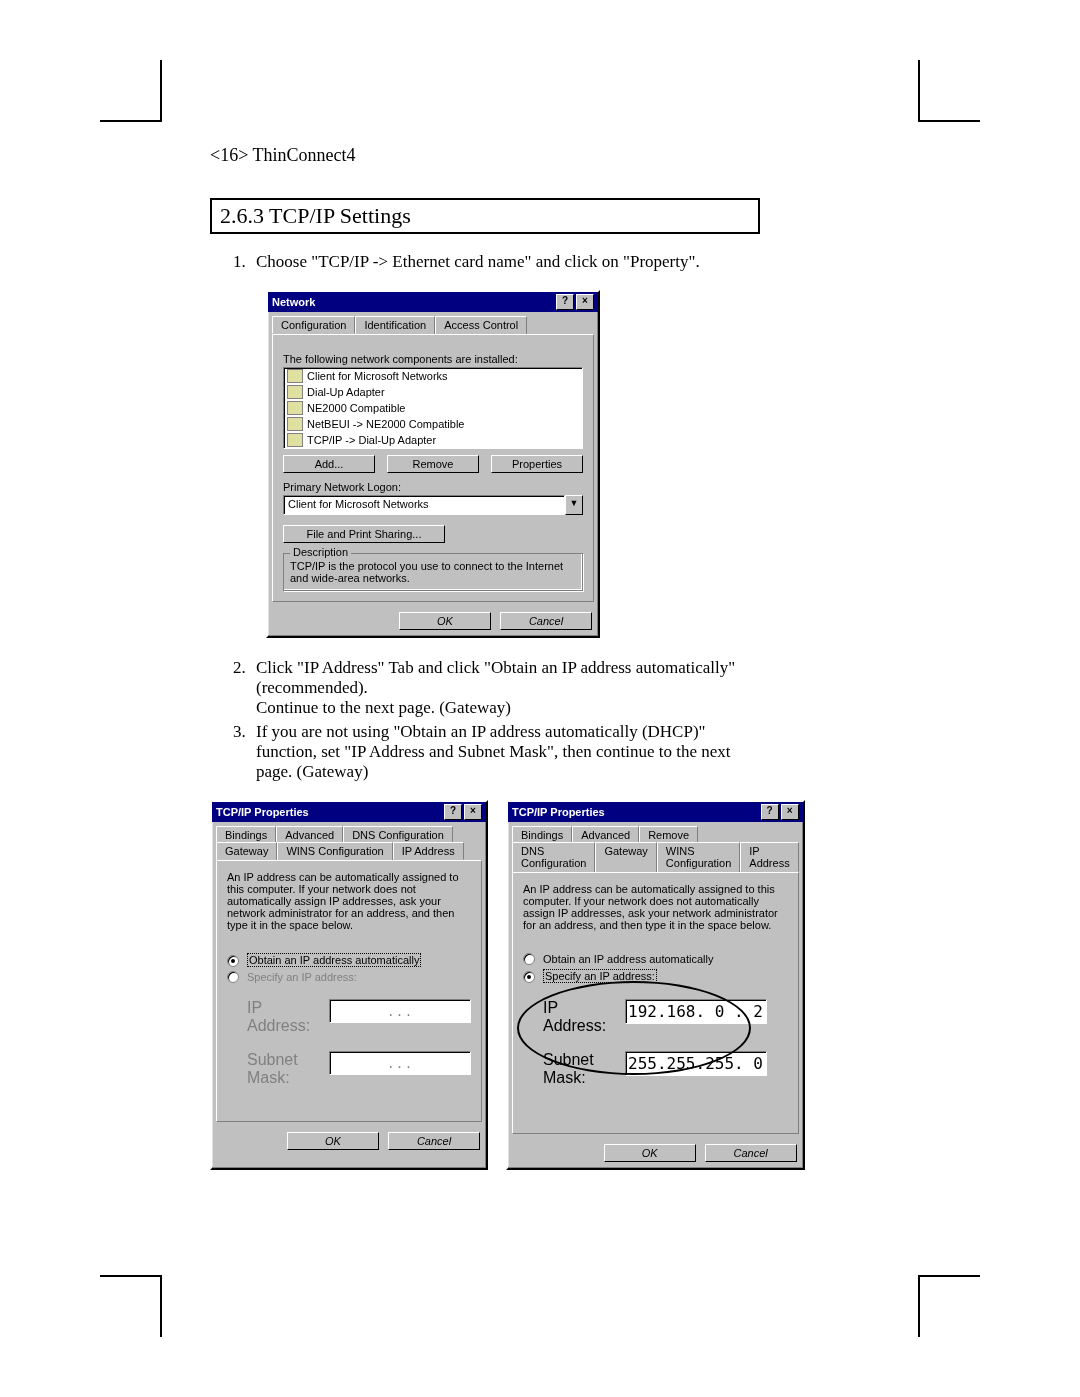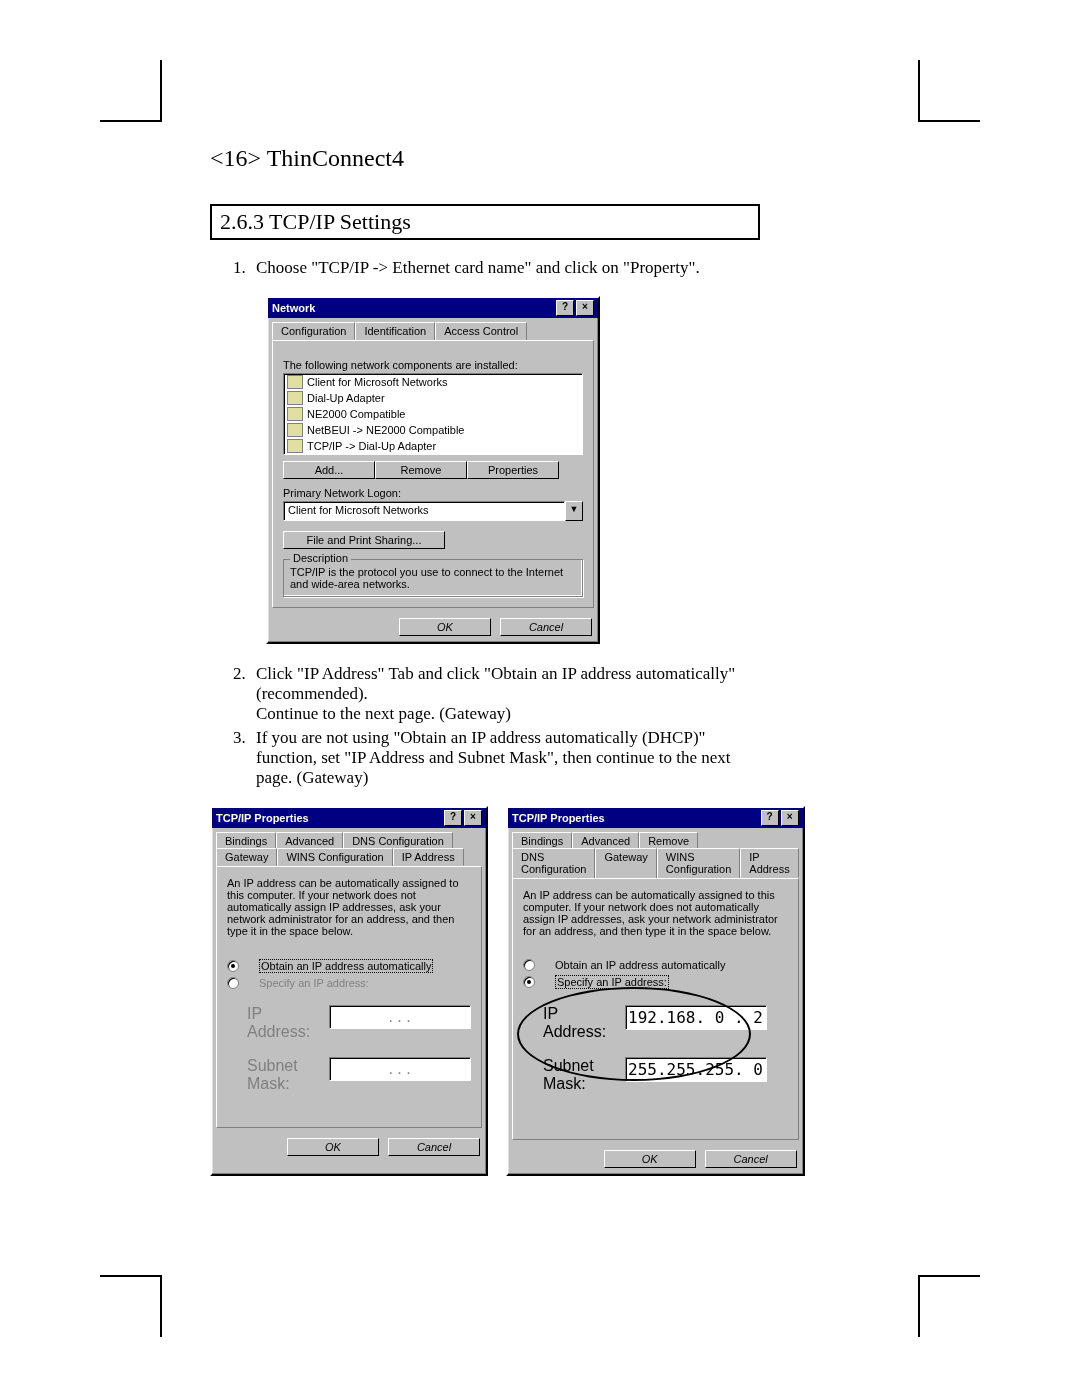--- a/index.html
+++ b/index.html
@@ -23,21 +23,21 @@
   .crop-bl { bottom: 60px; left: 100px; border-right: 2px solid #000; border-top: 2px solid #000; }
   .crop-br { bottom: 60px; right: 100px; border-left: 2px solid #000; border-top: 2px solid #000; }
 
   .page {
     position: absolute;
     left: 210px;
     top: 145px;
     width: 550px;
   }
   .pghdr {
-    font-size: 24px;
+    font-size: 18px;
   }
   .section-title-box {
     border: 2px solid #000;
     padding: 3px 8px;
     margin-top: 32px;
     margin-bottom: 18px;
   }
   .section-title {
     font-size: 22px;
   }
@@ -109,21 +109,21 @@
   .iconBox { width: 14px; height: 12px; display: inline-block; border: 1px solid #808080; background: #e0e0a0; }
   .btn3d {
     background: #c0c0c0;
     border-top: 1px solid #fff; border-left: 1px solid #fff;
     border-right: 1px solid #000; border-bottom: 1px solid #000;
     padding: 2px 10px;
     font-size: 11px;
     min-width: 70px; text-align: center;
     display: inline-block;
   }
-  .btnRow { display: flex; justify-content: flex-start; margin-top: 6px; }
+  .btnRow { display: flex; justify-content: space-between; margin-top: 6px; }
   .label { font-size: 11px; margin-top: 8px; margin-bottom: 2px; }
   .combo {
     display: flex;
   }
   .combo .field { flex: 1; padding: 2px 4px; height: 14px; }
   .combo .drop {
     width: 16px; background: #c0c0c0;
     border-top: 1px solid #fff; border-left: 1px solid #fff;
     border-right: 1px solid #000; border-bottom: 1px solid #000;
     text-align: center; font-size: 9px; line-height: 14px;
@@ -135,21 +135,21 @@
     margin-top: 10px;
     position: relative;
   }
   .groupBox .legend {
     position: absolute; top: -8px; left: 6px;
     background: #c0c0c0; padding: 0 3px; font-size: 11px;
   }
   .dlgFooter { text-align: right; padding: 6px; }
   .dlgFooter .btn3d { margin-left: 6px; font-style: italic; }
 
-  .radio { display: flex; align-items: center; gap: 20px; margin: 4px 0; font-size: 11px; }
+  .radio { display: flex; align-items: flex-end; gap: 8px; margin: 4px 0; font-size: 11px; }
   .radio .dot {
     width: 10px; height: 10px; border-radius: 50%;
     background: #fff; border: 1px solid #808080;
     box-shadow: inset 1px 1px 0 #000;
     display: inline-flex; align-items: center; justify-content: center;
   }
   .radio .dot .inner { width: 4px; height: 4px; border-radius: 50%; background: #000; }
   .radio.disabled { color: #808080; }
   .dottedSel { border: 1px dotted #000; padding: 0 1px; }
 

